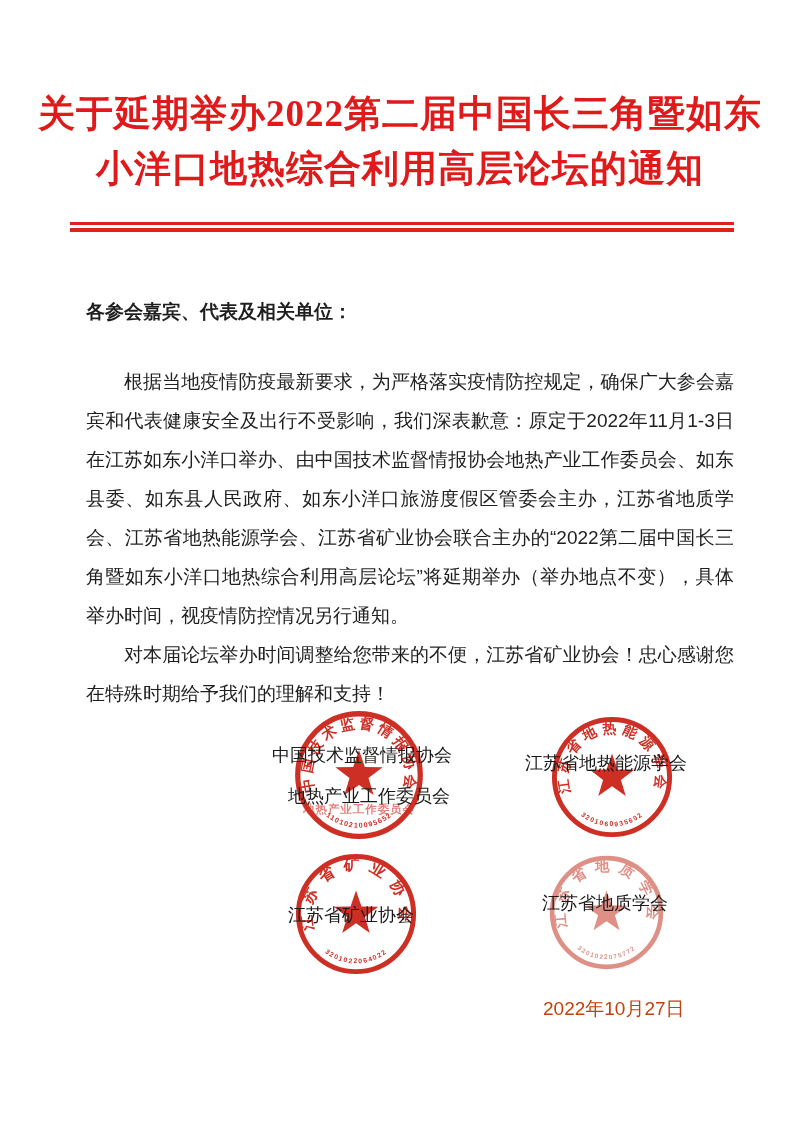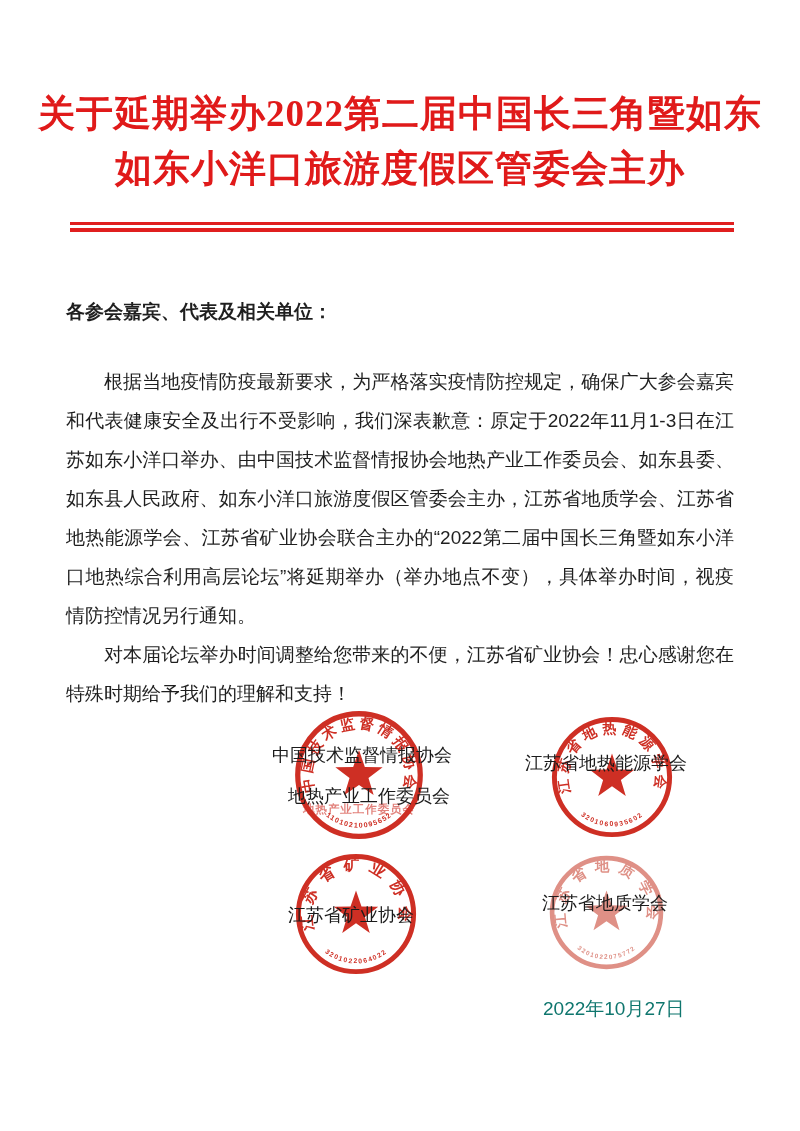--- a/index.html
+++ b/index.html
@@ -13,51 +13,51 @@
     margin:86px 22px 0; text-align:center;
     color:var(--title-red,#e01a1a);
     font-family:"Liberation Serif","DejaVu Serif",serif;
     font-weight:bold; font-size:37px; line-height:55px; letter-spacing:1px;
   }
   .rule { margin:26px 66px 0 70px; }
   .rule-thin  { height:3px; background:var(--rule-red,#e01f1f); }
   .rule-gap   { height:3px; }
   .rule-thick { height:4px; background:var(--rule-red,#e01f1f); }
   .content {
-    margin:60px 66px 0 66px;
+    margin:60px 66px 0 86px;
     font-size:19px; line-height:39px; text-align:justify;
   }
   .salutation { margin:0; font-weight:bold; }
   .para-first { margin:31px 0 0; text-indent:2em; }
   .para       { margin:0; text-indent:2em; }
   .stamp { position:absolute; mix-blend-mode:multiply; }
   .stamp svg { display:block; width:100%; height:100%; }
   .stamp-1 { left:292px; top:708px; width:134px; height:134px; }
   .stamp-2 { left:549px; top:714px; width:126px; height:126px; }
   .stamp-3 { left:293px; top:851px; width:126px; height:126px; }
   .stamp-4 { left:547px; top:853px; width:119px; height:119px; opacity:.88; }
   .stamp-label {
     position:absolute; font-size:18px; color:#1b1b1b; white-space:nowrap;
     line-height:20px; font-weight:500;
   }
   .l1a { left:272px; top:745px; }
   .l1b { left:288px; top:786px; }
   .l2  { left:525px; top:753px; }
   .l3  { left:288px; top:905px; }
   .l4  { left:542px; top:893px; }
-  .date { position:absolute; left:543px; top:996px; font-size:19px; color:#0f766e; }
+  .date { position:absolute; left:543px; top:996px; font-size:19px; color:#c2410c; }
 </style>
 </head>
 <body>
 
 <div class="page" style="--title-red: #e01a1a; --rule-red: #e01f1f; --text: #1f1f1f;">
 
   <h1 class="title">
     <span>关于延期举办2022第二届中国长三角暨如东</span><br>
-    <span>如东小洋口旅游度假区管委会主办</span>
+    <span>小洋口地热综合利用高层论坛的通知</span>
   </h1>
 
   <div class="rule">
     <div class="rule-thin"></div>
     <div class="rule-gap"></div>
     <div class="rule-thick"></div>
   </div>
 
   <div class="content">
     <p class="salutation">各参会嘉宾、代表及相关单位：</p>

